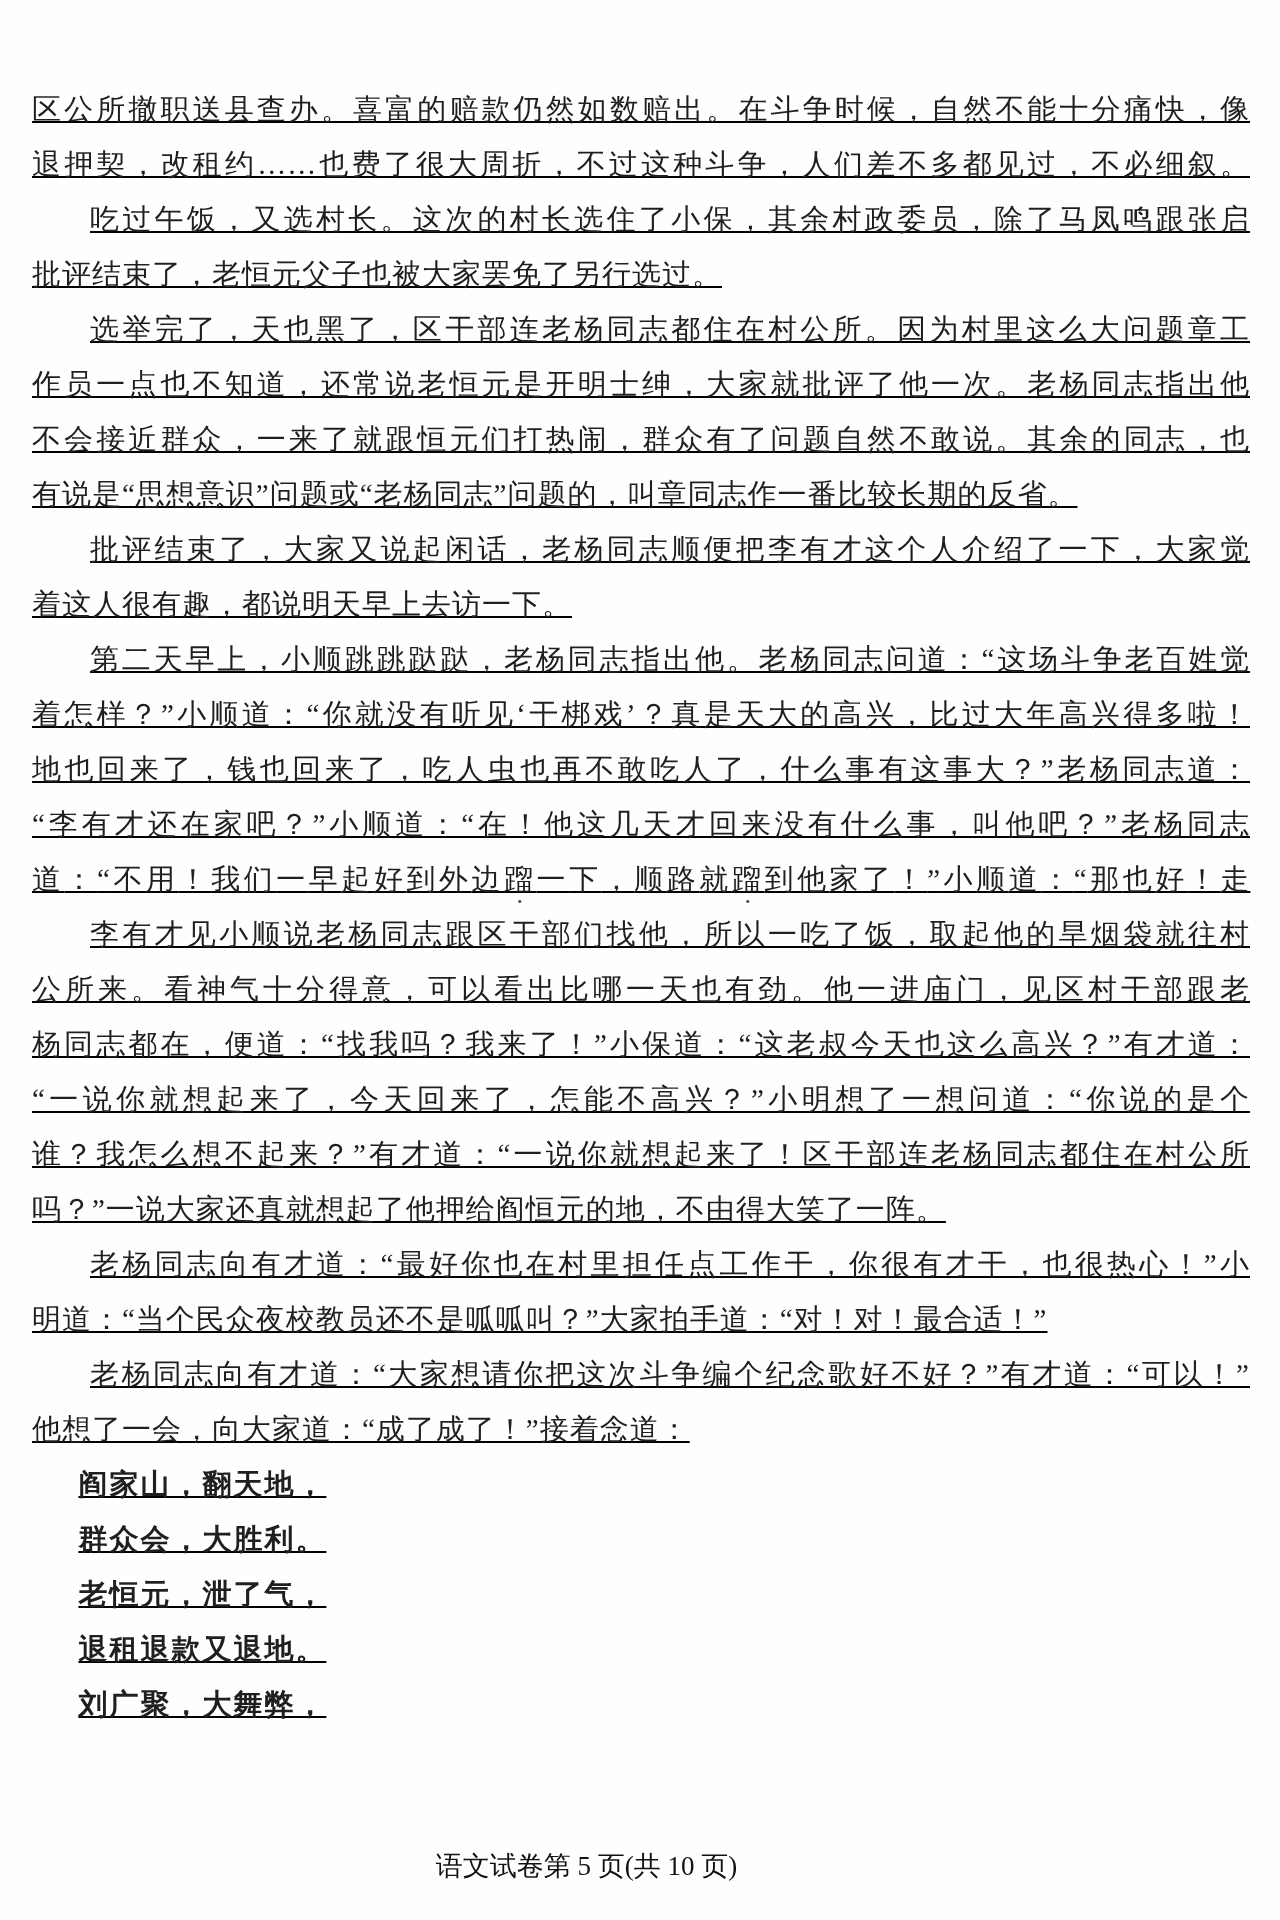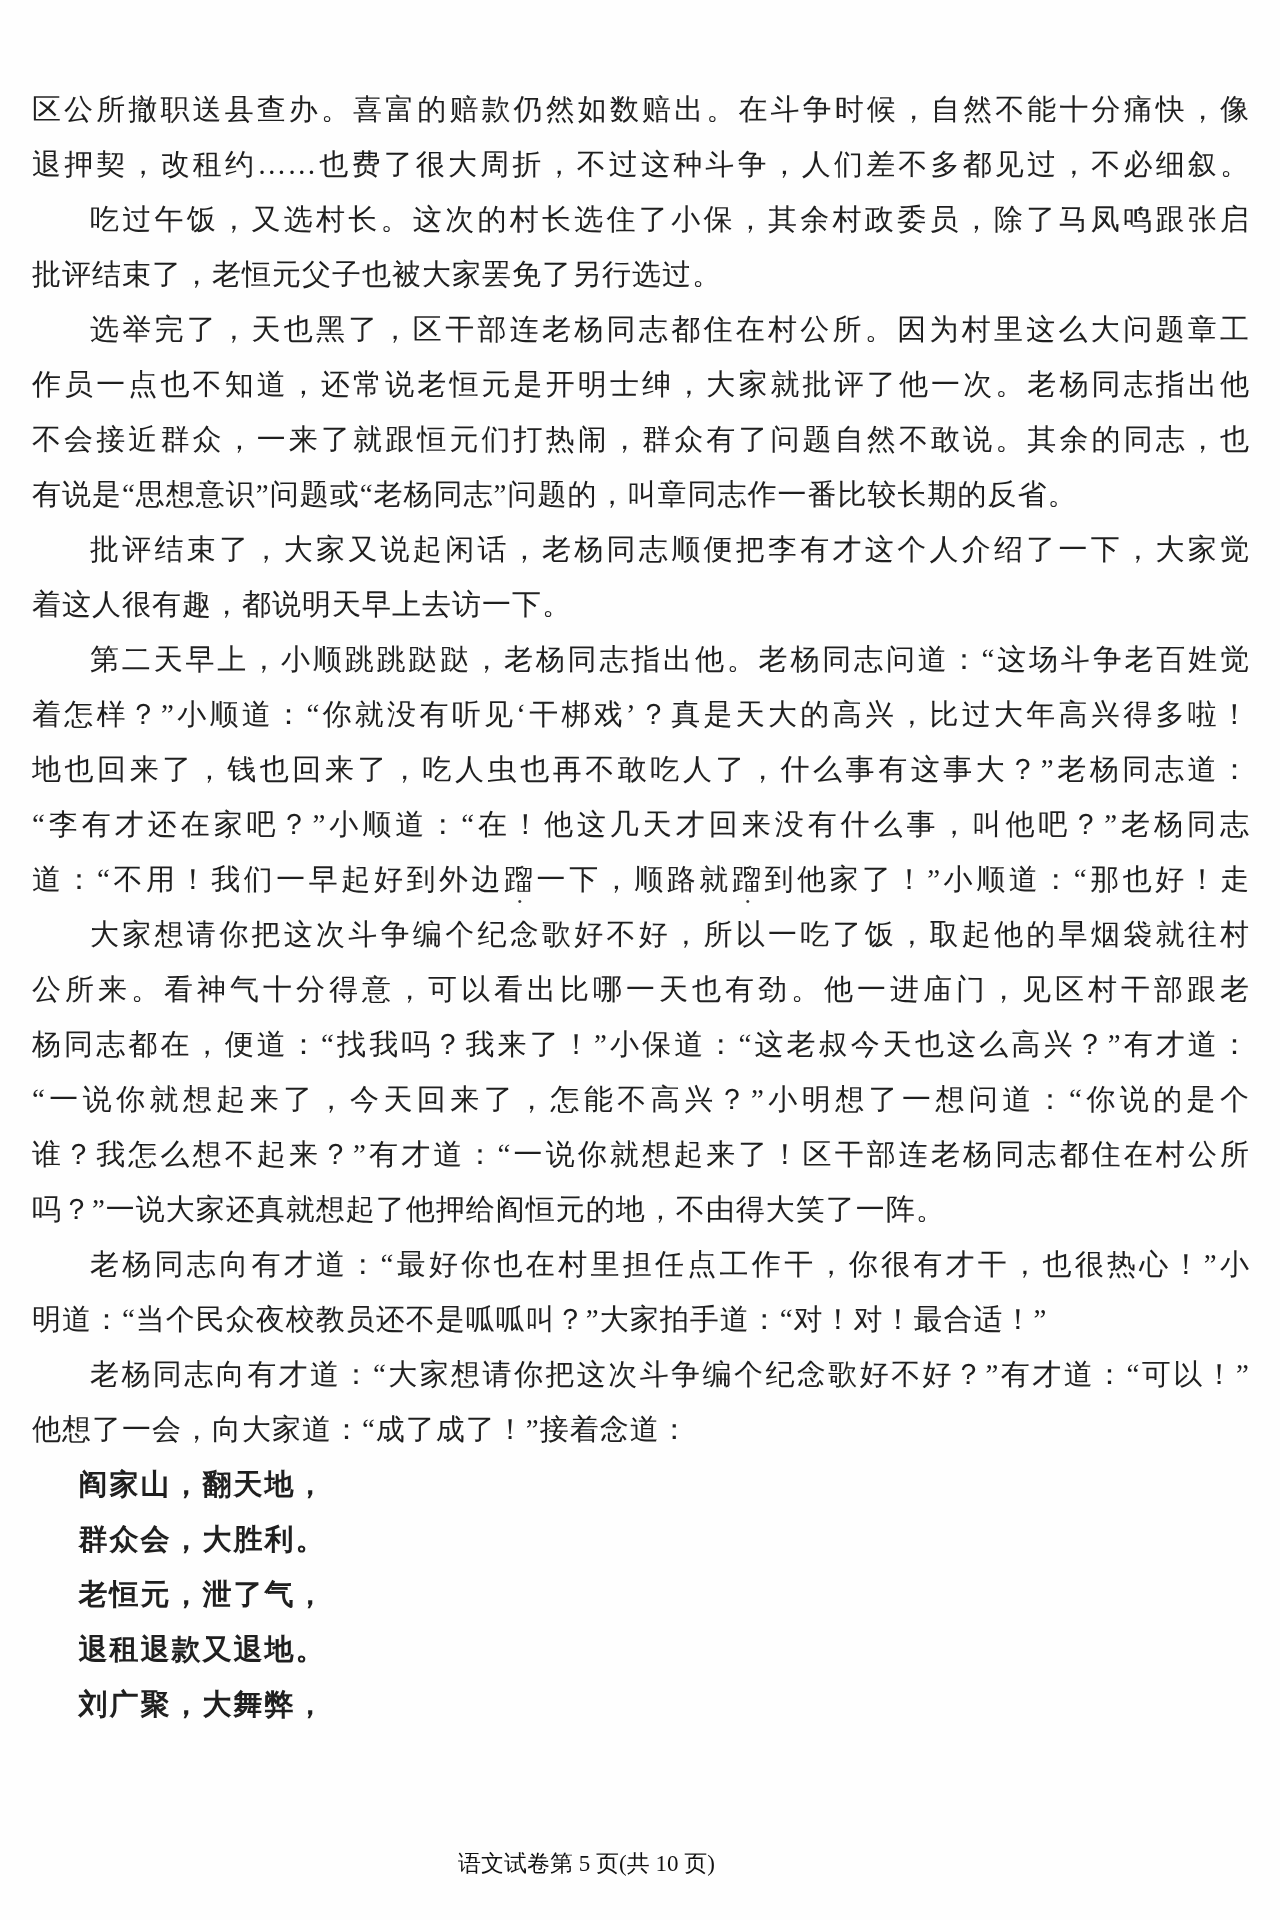--- a/index.html
+++ b/index.html
@@ -9,20 +9,21 @@
     height: 1920px;
     background: #ffffff;
     overflow: hidden;
     font-family: "Liberation Serif", serif;
   }
   .page {
     position: relative;
     width: 1280px;
     height: 1920px;
     background: #fefefe;
+    text-decoration: underline;
   }
   .doc-body {
     padding: 82px 30px 0 32px;
   }
   .line {
     font-size: 29px;
     line-height: 55px;
     height: 55px;
     color: #1f1f1f;
     letter-spacing: 1px;
@@ -55,21 +56,21 @@
     line-height: 13px;
     color: #3a3a3a;
   }
   .footer {
     position: absolute;
     top: 1848px;
     left: 0;
     right: 0;
     text-align: center;
     padding-right: 107px;
-    font-size: 23px;
+    font-size: 27px;
     color: #111;
   }
 </style>
 </head>
 <body>
 
 <div class="page">
   <div class="doc-body">
       <div class="line body fill">区公所撤职送县查办。喜富的赔款仍然如数赔出。在斗争时候，自然不能十分痛快，像</div>
       <div class="line body fill">退押契，改租约……也费了很大周折，不过这种斗争，人们差不多都见过，不必细叙。</div>
@@ -79,21 +80,21 @@
       <div class="line body fill">作员一点也不知道，还常说老恒元是开明士绅，大家就批评了他一次。老杨同志指出他</div>
       <div class="line body fill">不会接近群众，一来了就跟恒元们打热闹，群众有了问题自然不敢说。其余的同志，也</div>
       <div class="line body">有说是“思想意识”问题或“老杨同志”问题的，叫章同志作一番比较长期的反省。</div>
       <div class="line body fill indent">批评结束了，大家又说起闲话，老杨同志顺便把李有才这个人介绍了一下，大家觉</div>
       <div class="line body">着这人很有趣，都说明天早上去访一下。</div>
       <div class="line body fill indent">第二天早上，小顺跳跳跶跶，老杨同志指出他。老杨同志问道：“这场斗争老百姓觉</div>
       <div class="line body fill">着怎样？”小顺道：“你就没有听见‘干梆戏’？真是天大的高兴，比过大年高兴得多啦！</div>
       <div class="line body fill">地也回来了，钱也回来了，吃人虫也再不敢吃人了，什么事有这事大？”老杨同志道：</div>
       <div class="line body fill">“李有才还在家吧？”小顺道：“在！他这几天才回来没有什么事，叫他吧？”老杨同志</div>
       <div class="line body fill"><span>道</span><span>：</span><span>“</span><span>不</span><span>用</span><span>！</span><span>我</span><span>们</span><span>一</span><span>早</span><span>起</span><span>好</span><span>到</span><span>外</span><span>边</span><span class="em">蹓</span><span>一</span><span>下</span><span>，</span><span>顺</span><span>路</span><span>就</span><span class="em">蹓</span><span>到</span><span>他</span><span>家</span><span>了</span><span>！</span><span>”</span><span>小</span><span>顺</span><span>道</span><span>：</span><span>“</span><span>那</span><span>也</span><span>好</span><span>！</span><span>走</span></div>
-      <div class="line body fill indent">大家想请你把这次斗争编个纪念歌好不好，所以一吃了饭，取起他的旱烟袋就往村</div>
+      <div class="line body fill indent">李有才见小顺说老杨同志跟区干部们找他，所以一吃了饭，取起他的旱烟袋就往村</div>
       <div class="line body fill">公所来。看神气十分得意，可以看出比哪一天也有劲。他一进庙门，见区村干部跟老</div>
       <div class="line body fill">杨同志都在，便道：“找我吗？我来了！”小保道：“这老叔今天也这么高兴？”有才道：</div>
       <div class="line body fill">“一说你就想起来了，今天回来了，怎能不高兴？”小明想了一想问道：“你说的是个</div>
       <div class="line body fill">谁？我怎么想不起来？”有才道：“一说你就想起来了！区干部连老杨同志都住在村公所</div>
       <div class="line body">吗？”一说大家还真就想起了他押给阎恒元的地，不由得大笑了一阵。</div>
       <div class="line body fill indent">老杨同志向有才道：“最好你也在村里担任点工作干，你很有才干，也很热心！”小</div>
       <div class="line body">明道：“当个民众夜校教员还不是呱呱叫？”大家拍手道：“对！对！最合适！”</div>
       <div class="line body fill indent">老杨同志向有才道：“大家想请你把这次斗争编个纪念歌好不好？”有才道：“可以！”</div>
       <div class="line body">他想了一会，向大家道：“成了成了！”接着念道：</div>
       <div class="line verse">阎家山，翻天地，</div>

